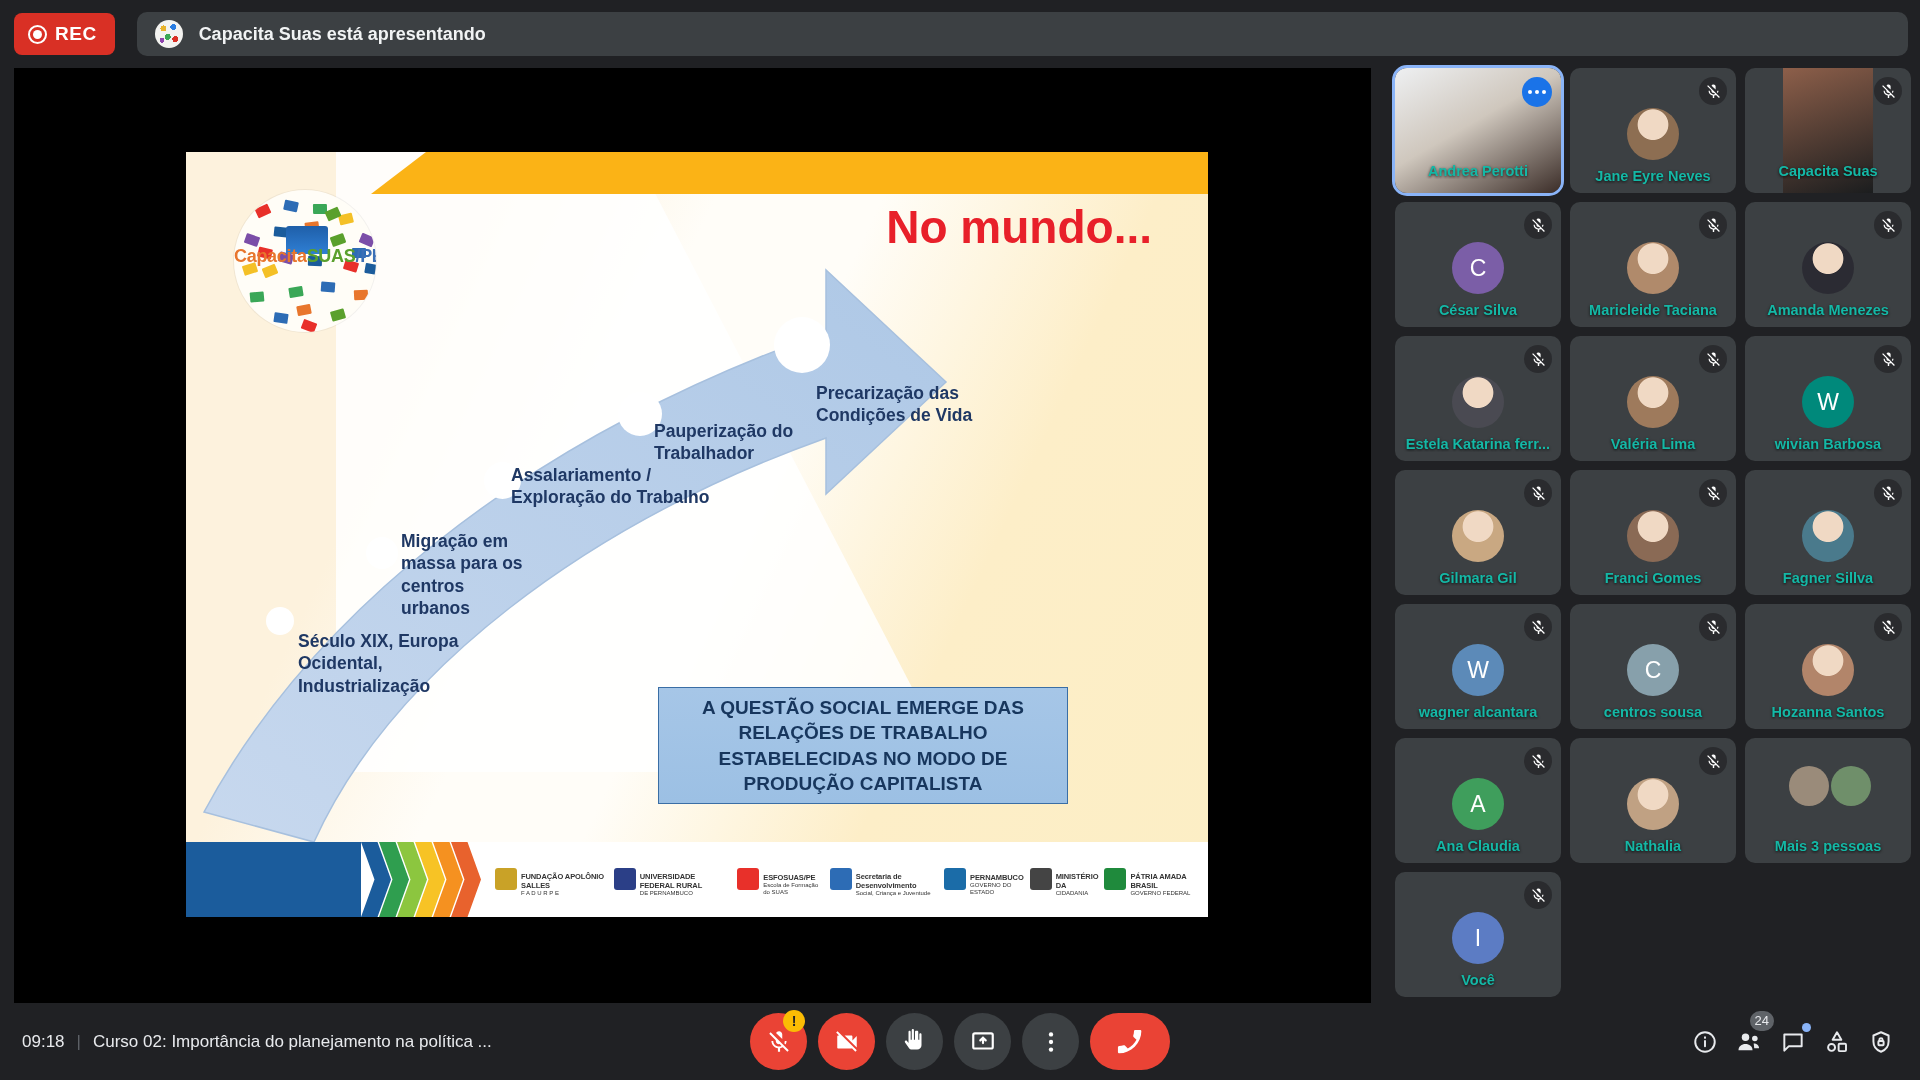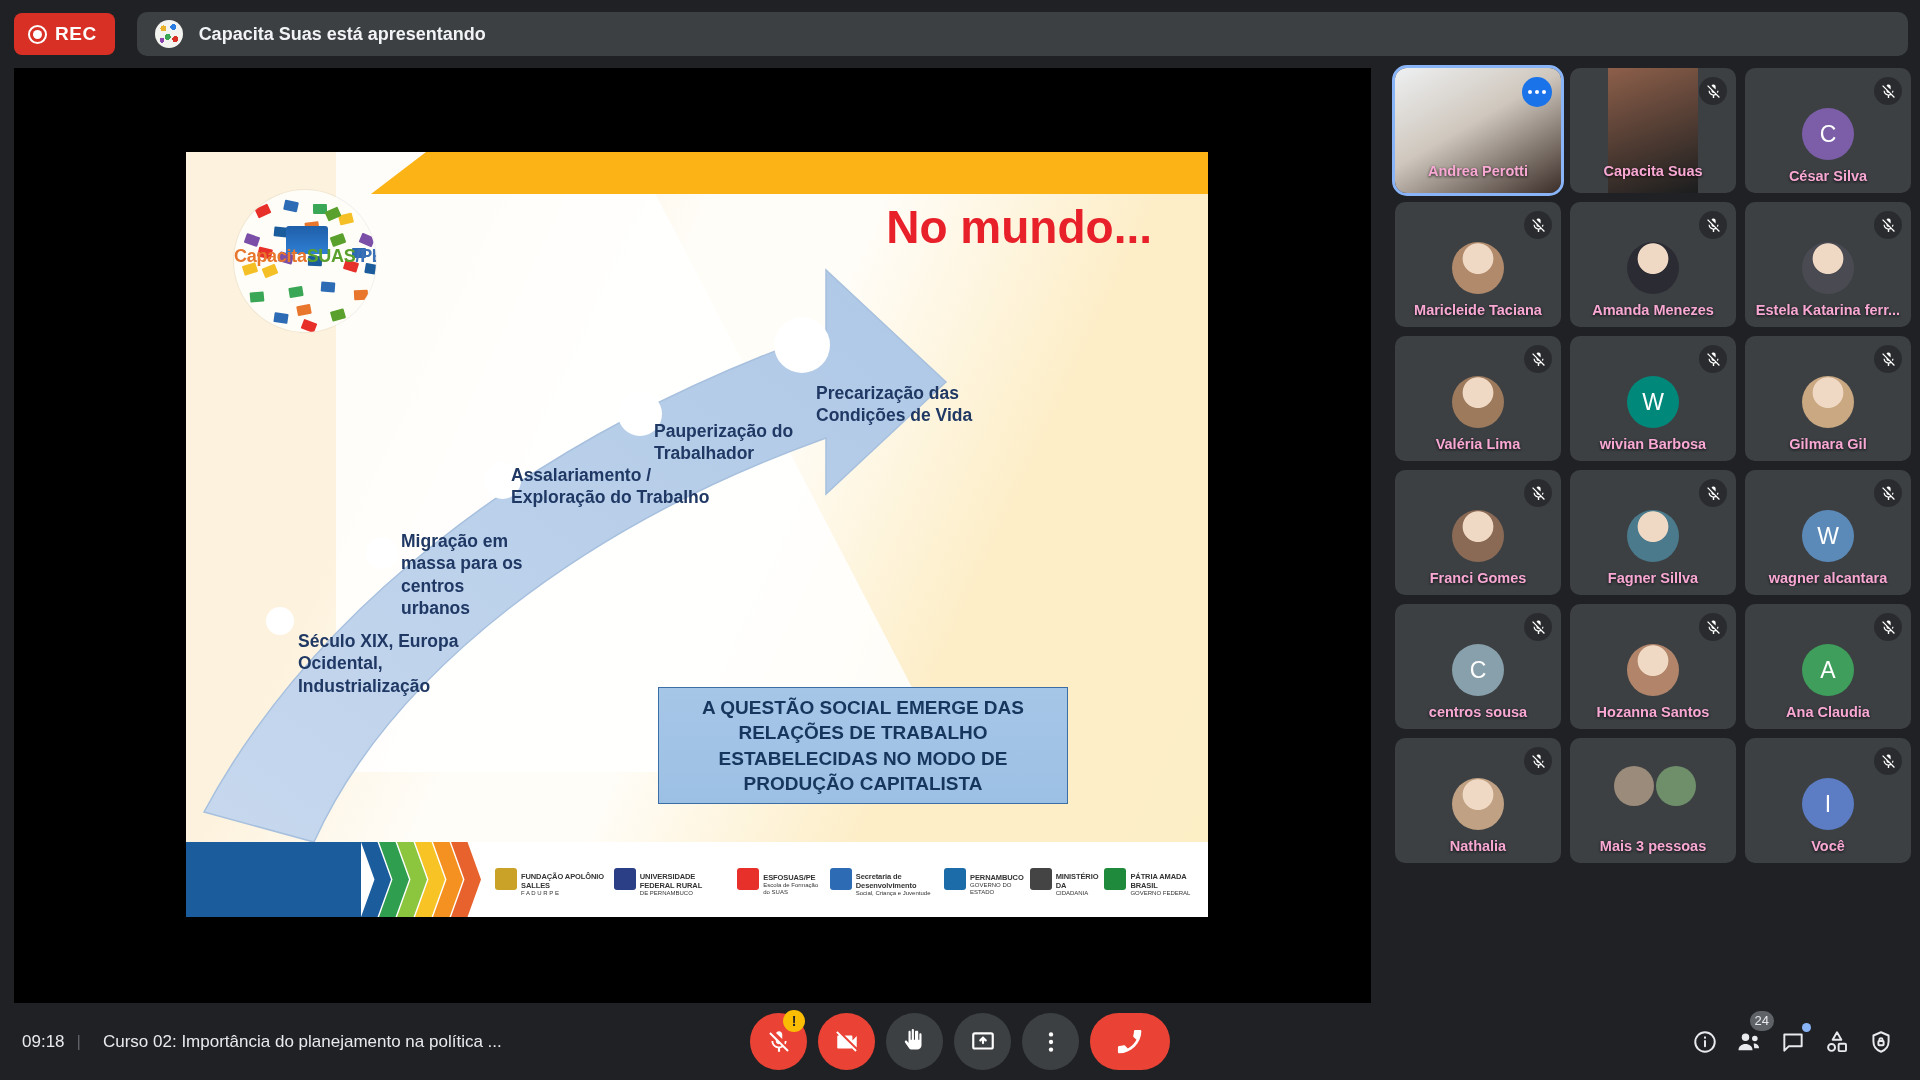--- a/index.html
+++ b/index.html
@@ -147,21 +147,21 @@
     grid-auto-rows:125px; gap:9px 9px; justify-content:start; padding-left:10px;
   }
   .tile {
     position:relative; border-radius:10px; background:#3c4043; overflow:hidden;
   }
   .tile.active { outline:3px solid #8ab4f8; outline-offset:0; border-radius:12px; }
   .tile .vid { position:absolute; inset:0; }
   .tile .vid.narrow { left:38px; right:38px; top:0; bottom:0; }
   .tile .name {
     position:absolute; left:0; right:0; bottom:14px; text-align:center;
-    font-size:14.5px; color:#f9a8d4; font-weight:bold;
+    font-size:14.5px; color:#14b8a6; font-weight:bold;
     text-shadow:0 1px 3px rgba(0,0,0,.8);
     padding:0 8px; white-space:nowrap; overflow:hidden; text-overflow:ellipsis;
   }
   .tile .name.low { bottom:9px; }
   .avatar {
     position:absolute; left:50%; top:40px; transform:translateX(-50%);
     width:52px; height:52px; border-radius:50%;
     display:flex; align-items:center; justify-content:center;
     font-size:23px; color:#fff; font-weight:normal; overflow:hidden;
   }
@@ -180,21 +180,21 @@
   
   .bottombar {
     position:absolute; left:0; bottom:0; width:1920px; height:77px;
     background:#202124; display:flex; align-items:center;
   }
   .bb-left {
     display:flex; align-items:center; gap:12px; padding-left:22px;
     font-size:17px; color:#e8eaed; width:640px;
   }
   .bb-left .sep { color:#5f6368; }
-  .bb-left .mtitle { overflow:hidden; white-space:nowrap; text-overflow:ellipsis;margin-left:10px; }
+  .bb-left .mtitle { overflow:hidden; white-space:nowrap; text-overflow:ellipsis; }
   .bb-center {
     position:absolute; left:50%; transform:translateX(-50%);
     display:flex; align-items:center; gap:11px;
   }
   .ctrl {
     width:57px; height:57px; border-radius:50%; background:#3c4043;
     display:flex; align-items:center; justify-content:center; position:relative;
   }
   .ctrl.red { background:#ea4335; }
   .ctrl.end { width:80px; border-radius:30px; background:#ea4335; }
@@ -358,20 +358,29 @@
     <div class="tile active">
       <div class="vid" style="background: linear-gradient(150deg, rgb(238, 240, 242) 0%, rgb(207, 199, 189) 45%, rgb(59, 45, 40) 100%);"></div>
       <div class="more-btn">
         <i></i>
         <i></i>
         <i></i>
       </div>
       <div class="name">Andrea Perotti</div>
     </div>
     <div class="tile">
+      <div class="avatar" style="background: radial-gradient(circle at 50% 32%, rgb(240, 217, 196) 0px, rgb(240, 217, 196) 34%, rgb(141, 110, 82) 36%);"></div>
+      <div class="mic-off">
+        <svg width="17" height="17" viewBox="0 0 24 24" fill="#fff">
+          <path d="M19 11h-1.7c0 .74-.16 1.43-.43 2.05l1.23 1.23c.56-.98.9-2.09.9-3.28zM14.98 11.17c0-.06.02-.11.02-.17V5c0-1.66-1.34-3-3-3-1.23 0-2.28.74-2.75 1.79l5.73 5.38zM4.27 3L3 4.27l6.01 6.01V11c0 1.66 1.33 3 2.99 3 .22 0 .44-.03.65-.08l1.66 1.66c-.71.33-1.5.52-2.31.52-2.76 0-5.3-2.1-5.3-5.1H5c0 3.41 2.72 6.23 6 6.72V21h2v-3.28c.91-.13 1.77-.45 2.54-.9L19.73 21 21 19.73 4.27 3z"></path>
+        </svg>
+      </div>
+      <div class="name low">Jane Eyre Neves</div>
+    </div>
+    <div class="tile">
       <div class="vid narrow" style="background: linear-gradient(160deg, rgb(141, 95, 74) 0%, rgba(0, 0, 0, 0.55) 100%);"></div>
       <div class="mic-off">
         <svg width="17" height="17" viewBox="0 0 24 24" fill="#fff">
           <path d="M19 11h-1.7c0 .74-.16 1.43-.43 2.05l1.23 1.23c.56-.98.9-2.09.9-3.28zM14.98 11.17c0-.06.02-.11.02-.17V5c0-1.66-1.34-3-3-3-1.23 0-2.28.74-2.75 1.79l5.73 5.38zM4.27 3L3 4.27l6.01 6.01V11c0 1.66 1.33 3 2.99 3 .22 0 .44-.03.65-.08l1.66 1.66c-.71.33-1.5.52-2.31.52-2.76 0-5.3-2.1-5.3-5.1H5c0 3.41 2.72 6.23 6 6.72V21h2v-3.28c.91-.13 1.77-.45 2.54-.9L19.73 21 21 19.73 4.27 3z"></path>
         </svg>
       </div>
       <div class="name">Capacita Suas</div>
     </div>
     <div class="tile">
       <div class="avatar" style="background: rgb(123, 94, 167);">C</div>

